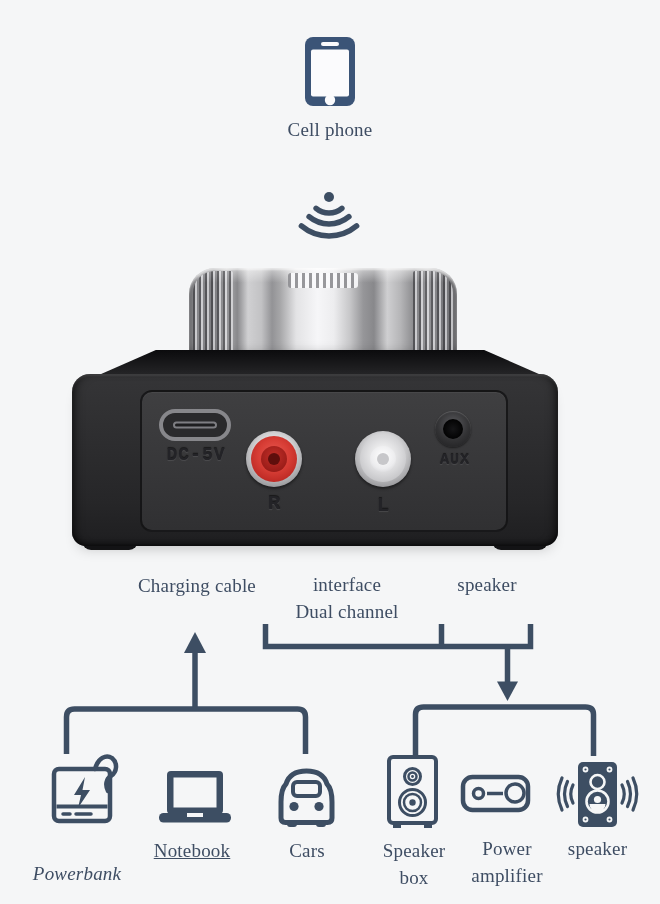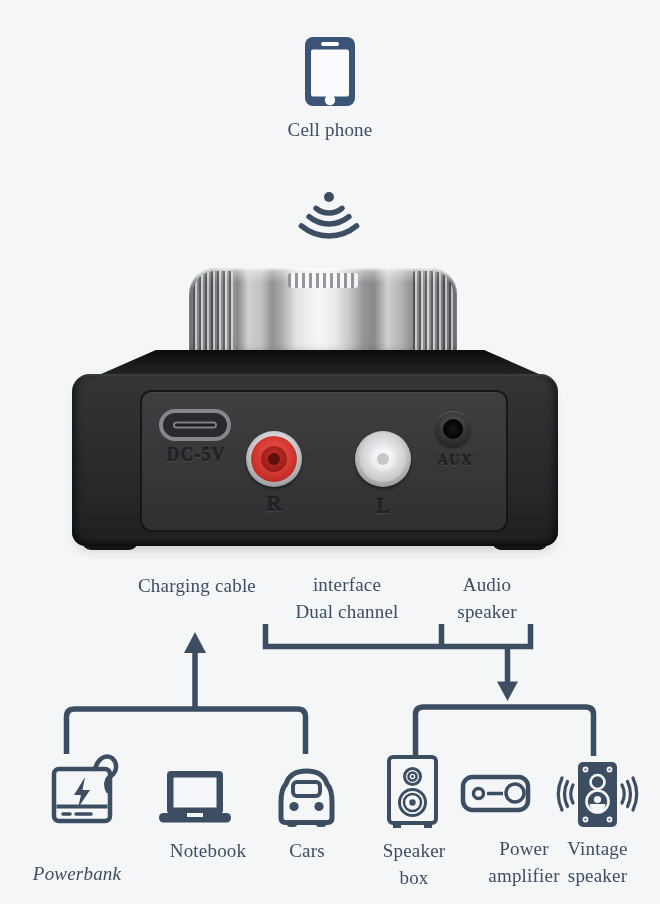--- a/index.html
+++ b/index.html
@@ -12,24 +12,24 @@
   .lbl{
     position:absolute; color:#3e4d63; font-size:19px; line-height:27px;
     text-align:center; letter-spacing:.2px; white-space:nowrap;
   }
   .lbl span{display:block;}
   .lbl-cellphone{left:260px; top:116px; width:140px;}
   .lbl-charging{left:97px;  top:572px; width:200px;}
   .lbl-dual{left:277px; top:571px; width:140px;}
   .lbl-audio{left:437px; top:571px; width:100px;}
   .lbl-powerbank{left:17px;  top:860px; width:120px;font-style:italic;}
-  .lbl-notebook{left:148px; top:837px; width:120px;}
+  .lbl-notebook{left:132px; top:837px; width:120px;text-decoration:underline;}
   .lbl-cars{left:257px; top:837px; width:100px;}
   .lbl-speakerbox{left:364px; top:837px; width:100px;}
-  .lbl-poweramp{left:468px; top:835px; width:112px;}
+  .lbl-poweramp{left:451px; top:835px; width:112px;}
   .lbl-vintage{left:541px; top:835px; width:113px;}
   
   .device{position:absolute; inset:0;}
   .knob{
     position:absolute; left:189px; top:268px; width:268px; height:92px; z-index:1;
     border-radius:26px 26px 8px 8px;
     background:
       linear-gradient(180deg, rgba(255,255,255,.5) 0, rgba(255,255,255,0) 16%),
       linear-gradient(90deg,
         #6e6e71 0%, #9b9b9e 4%, #7b7b7e 9%, #b1b1b3 14%, #88888b 18%,
@@ -102,21 +102,21 @@
   .rca-l .hole{background:#c7c7ca;}
   .aux{
     position:absolute; left:435px; top:411px; width:36px; height:36px; z-index:4;
     border-radius:50%;
     background:radial-gradient(circle at 50% 38%,#5a5a5e 0%,#323234 55%,#1c1c1e 100%);
     box-shadow:inset 0 1px 1px rgba(255,255,255,.18), 0 1px 2px rgba(0,0,0,.5);
   }
   .aux i{position:absolute; inset:8px; border-radius:50%; display:block;
     background:radial-gradient(circle,#151517 0%,#000 80%);}
   .emb{
-    position:absolute; z-index:4; font-family:Liberation Serif, serif;
+    position:absolute; z-index:4; font-family:Liberation Mono, monospace;
     font-weight:bold; color:#232327; text-align:center;
     text-shadow:0 1px 1px rgba(150,150,156,.22), 0 -1px 1px rgba(0,0,0,.55);
   }
   .emb-dc{left:146px; top:445px; width:100px; font-size:18px; letter-spacing:1px;}
   .emb-r{left:264px; top:492px; width:20px; font-size:21px;}
   .emb-l{left:375px; top:494px; width:16px; font-size:21px;}
   .emb-aux{left:428px; top:452px; width:54px; font-size:15px; letter-spacing:1px;}
   
   .overlay{position:absolute; left:0; top:0; z-index:5; pointer-events:none;}
 </style>
@@ -249,33 +249,31 @@
   </svg>
 
   <div class="lbl lbl-cellphone">Cell phone</div>
 
   <div class="lbl lbl-charging">Charging cable</div>
   <div class="lbl lbl-dual">
     <span>interface</span>
     <span>Dual channel</span>
   </div>
   <div class="lbl lbl-audio">
-    <span>Audio</span>
     <span>speaker</span>
   </div>
 
   <div class="lbl lbl-powerbank">Powerbank</div>
   <div class="lbl lbl-notebook">Notebook</div>
   <div class="lbl lbl-cars">Cars</div>
   <div class="lbl lbl-speakerbox">
     <span>Speaker</span>
     <span>box</span>
   </div>
   <div class="lbl lbl-poweramp">
     <span>Power</span>
     <span>amplifier</span>
   </div>
   <div class="lbl lbl-vintage">
-    <span>Vintage</span>
     <span>speaker</span>
   </div>
 
 </div>
 
 </body></html>

